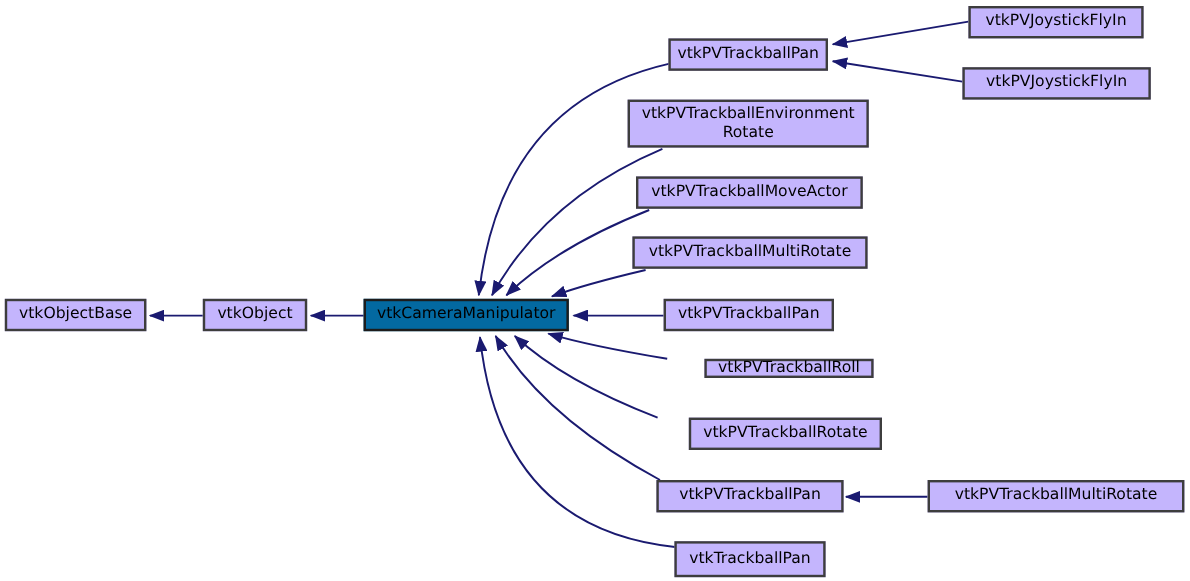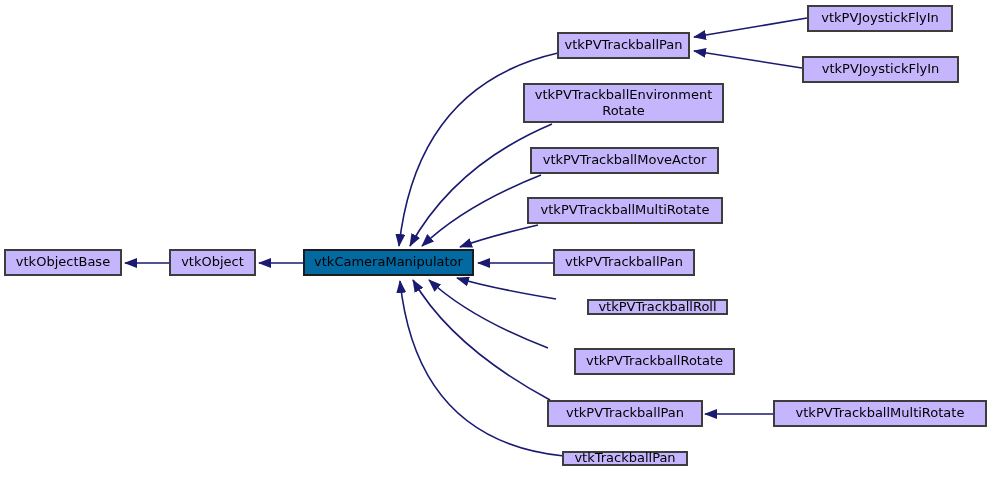--- a/index.html
+++ b/index.html
@@ -49,14 +49,14 @@
     <div class="node" style="left: 802px; top: 56px; width: 157px; height: 27px;">vtkPVJoystickFlyIn</div>
     <div class="node" style="left: 523px; top: 83px; width: 201px; height: 40px;">vtkPVTrackballEnvironment
 Rotate</div>
     <div class="node" style="left: 530px; top: 147px; width: 189px; height: 27px;">vtkPVTrackballMoveActor</div>
     <div class="node" style="left: 527px; top: 197px; width: 196px; height: 27px;">vtkPVTrackballMultiRotate</div>
     <div class="node" style="left: 553px; top: 249px; width: 142px; height: 27px;">vtkPVTrackballPan</div>
     <div class="node" style="left: 587px; top: 299px; width: 141px; height: 16px;">vtkPVTrackballRoll</div>
     <div class="node" style="left: 544px; top: 348px; width: 161px; height: 27px; margin-left: 30px;">vtkPVTrackballRotate</div>
     <div class="node" style="left: 547px; top: 400px; width: 156px; height: 27px;">vtkPVTrackballPan</div>
     <div class="node" style="left: 773px; top: 400px; width: 214px; height: 27px;">vtkPVTrackballMultiRotate</div>
-    <div class="node" style="left: 562px; top: 451px; width: 126px; height: 15px;">vtkTrackballPan</div>
+    <div class="node" style="left: 562px; top: 451px; width: 126px; height: 30px;">vtkTrackballPan</div>
   </div>
 
 </body></html>

